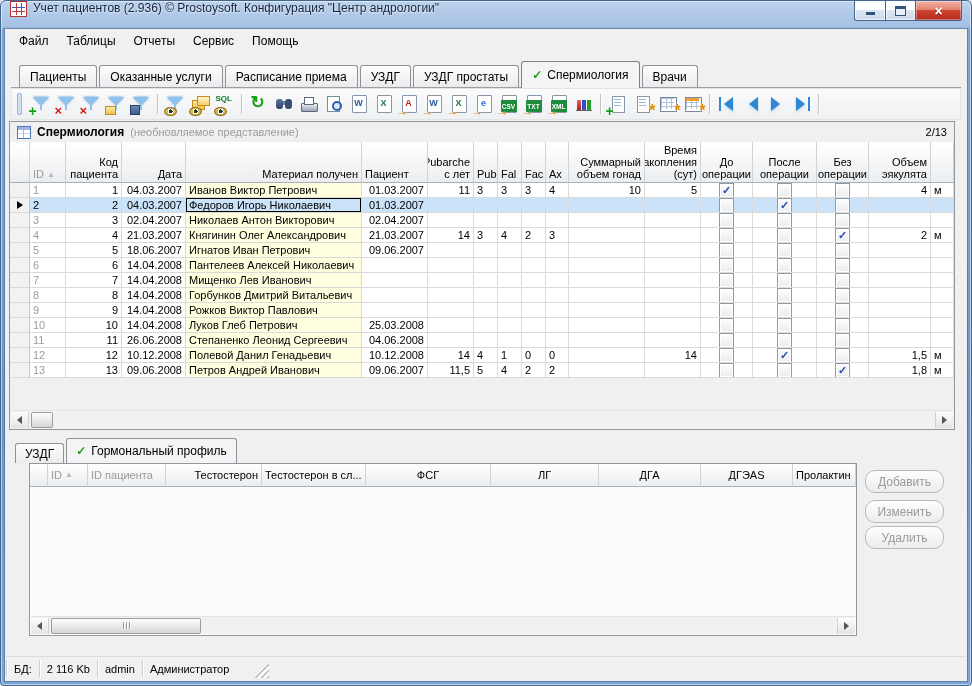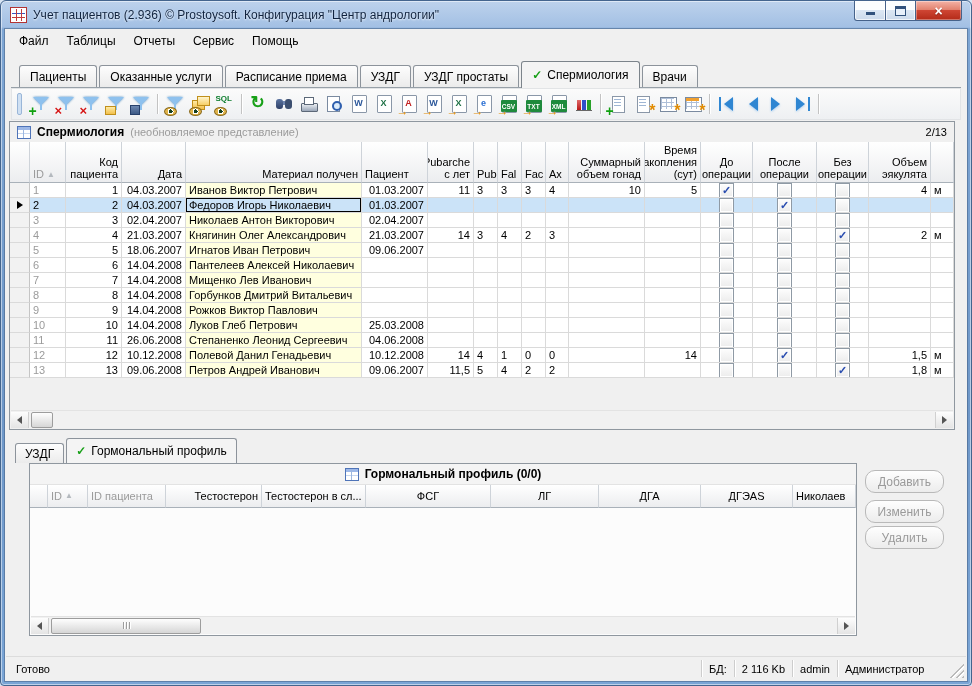--- a/index.html
+++ b/index.html
@@ -1,21 +1,21 @@
 <!DOCTYPE html>
 <html><head>
 <meta charset="utf-8">
 <style>
   html,body{margin:0;padding:0;background:#d8e4f2;}
   .stage{position:relative;width:972px;height:686px;font-family:"Liberation Sans",sans-serif;font-size:11px;color:#000;overflow:hidden;}
   
   .frame{position:absolute;inset:0;border-radius:6px 6px 4px 4px;border:1px solid #44658e;
     background:linear-gradient(180deg,#bdd2ec 0,#a3c0e4 26px,#7ea6d4 28px,#6e97c8 60%,#7aa5d6 100%);
     box-shadow:inset 0 0 0 1px rgba(255,255,255,.5);}
-  .titlebar{position:absolute;top:0;left:0;right:0;height:28px;display:flex;align-items:center;padding:0 9px;gap:6px;}
+  .titlebar{position:absolute;top:0;left:0;right:0;height:28px;display:flex;padding:0 9px;gap:6px;}
   .app-ic{width:15px;height:14px;background:#fff;border:1px solid #b23434;position:relative;flex:0 0 auto;}
   .app-ic::before{content:"";position:absolute;inset:1px;
     background:linear-gradient(90deg,transparent 0 4px,#c23a3a 4px 5px,transparent 5px 9px,#c23a3a 9px 10px,transparent 10px),
                linear-gradient(180deg,transparent 0 4px,#3a56c2 4px 5px,transparent 5px 8px,#c23a3a 8px 9px,transparent 9px);}
   .title{font-size:12px;color:#10233f;text-shadow:0 1px 2px rgba(255,255,255,.9);white-space:nowrap;overflow:hidden;}
   .winbtns{position:absolute;top:0;right:9px;display:flex;}
   .wbtn{height:19px;border:1px solid #46628a;border-top:none;display:flex;align-items:center;justify-content:center;
     background:linear-gradient(#fbfdfe 0 45%,#dde8f4 45%,#ccdaeb);box-shadow:inset 0 0 0 1px rgba(255,255,255,.7);}
   .wbtn.min{width:30px;border-radius:0 0 0 3px;}
   .wbtn.max{width:29px;border-left:none;}
@@ -757,24 +757,20 @@
         <div class="dtab">
             <span>УЗДГ</span>
           </div>
         <div class="dtab active">
             <span class="chk">✓</span>
             <span>Гормональный профиль</span>
           </div>
       </div>
 
       <div class="dpanel">
-        <div class="dphead">
-          <span class="tbl-ic"></span>
-          <span class="dptitle">Гормональный профиль (0/0)</span>
-        </div>
         <div class="dhead" id="dhead" style="grid-template-columns: 18px 40px 78px 96px 104px 125px 108px 102px 92px minmax(43px, 1fr);">
             <div class="hcell"></div>
             <div class="hcell">
               <span class="dimtxt">ID</span>
               <span class="sort">▲</span>
             </div>
             <div class="hcell">
               <span class="dimtxt">ID пациента</span>
             </div>
             <div class="hcell hr">
@@ -789,21 +785,21 @@
             <div class="hcell hc">
               <span>ЛГ</span>
             </div>
             <div class="hcell hc">
               <span>ДГА</span>
             </div>
             <div class="hcell hc">
               <span>ДГЭАS</span>
             </div>
             <div class="hcell">
-              <span>Николаев</span>
+              <span>Пролактин</span>
             </div>
           </div>
         <div class="dbody"></div>
         <div class="hscroll">
           <div class="sb-btn">
               <span class="tri-l"></span>
             </div>
           <div class="sb-thumb" style="width:148px">
             <span class="gripbar"></span>
               <span class="gripbar"></span>
@@ -815,21 +811,20 @@
         </div>
       </div>
 
       <div class="side-btns">
         <div class="sbtn">Добавить</div>
         <div class="sbtn">Изменить</div>
         <div class="sbtn">Удалить</div>
       </div>
 
       <div class="statusbar">
-        <span class="st-left">Готово</span>
         <span class="st-box">БД:</span>
         <span class="st-box">2 116 Kb</span>
         <span class="st-box">admin</span>
         <span class="st-box" style="width:96px">Администратор</span>
         <span class="st-grip"></span>
       </div>
     </div>
   </div>
 </div>
 

